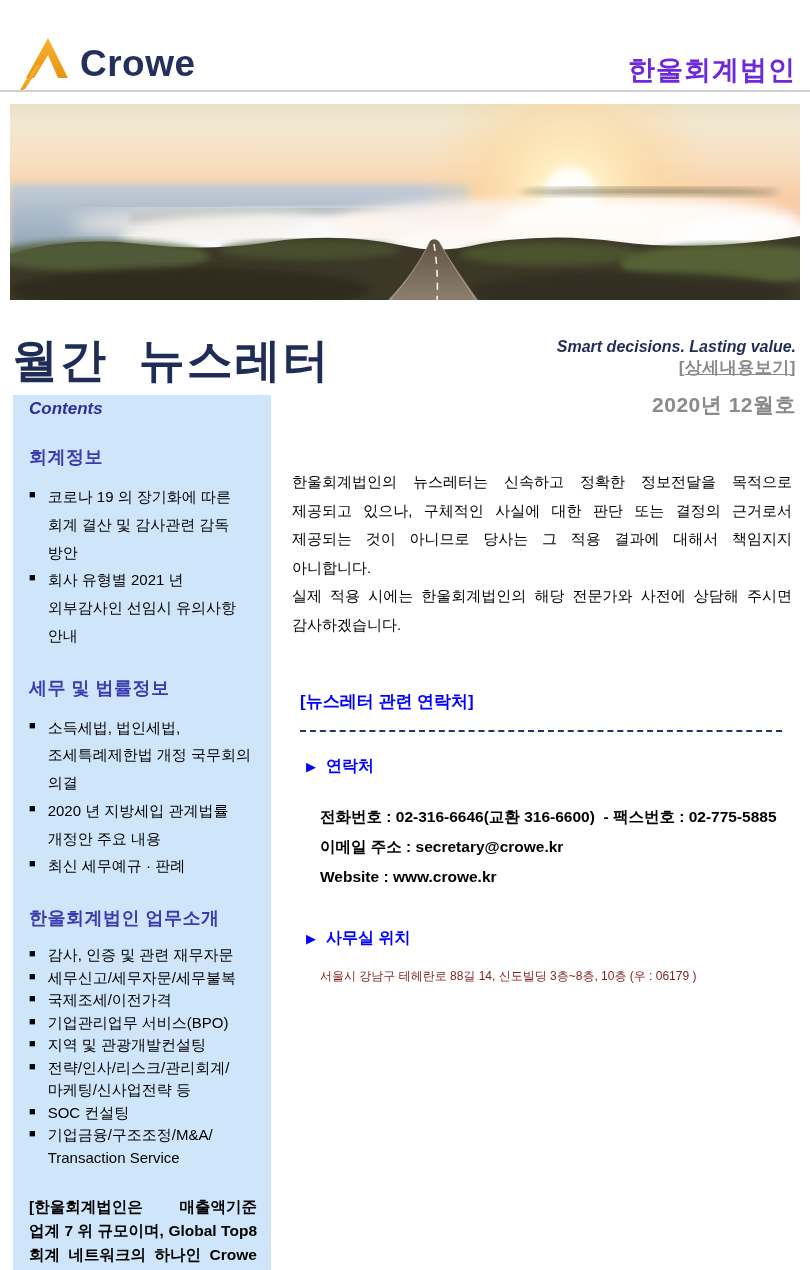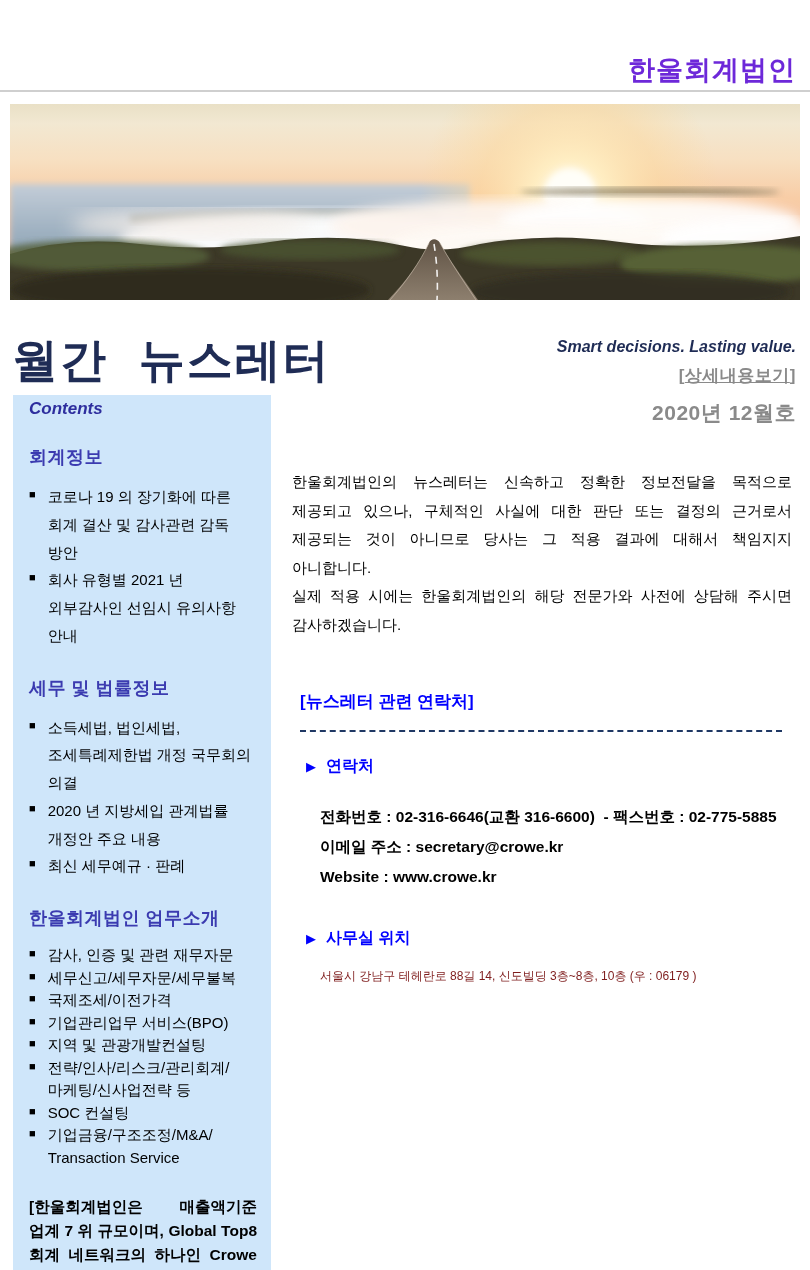--- a/index.html
+++ b/index.html
@@ -27,21 +27,21 @@
   .banner { position: absolute; left: 10px; top: 104px; width: 790px; height: 196px; overflow: hidden; }
   .banner svg { display: block; }
 
   
   .page-title {
     position: absolute; left: 12px; top: 330px;
     font-size: 46px; font-weight: 900; color: #1f2c55;
     letter-spacing: 2px; word-spacing: 16px;
   }
   .mast-right { position: absolute; right: 14px; top: 338px; text-align: right; }
-  .tagline { font-size: 16px; font-weight: 700; font-style: italic; color: #1f2c55; margin-bottom: 8px; }
+  .tagline { font-size: 16px; font-weight: 700; font-style: italic; color: #1f2c55; margin-bottom: 0; }
   .detail-link { font-size: 17px; font-weight: 800; color: #8a8a8a; letter-spacing: 0.5px; }
   .detail-link .inner { text-decoration: underline; }
   .issue { font-size: 21px; font-weight: 800; color: #8a8a8a; margin-top: 12px; letter-spacing: 0.5px; }
 
   
   .sidebar {
     position: absolute; left: 13px; top: 395px; width: 258px; height: 875px;
     background: #cfe6fa; padding: 4px 14px 0 16px;
   }
   .contents-title { font-size: 17px; font-weight: 800; font-style: italic; color: #2e2e9e; margin-bottom: 26px; }
@@ -83,20 +83,35 @@
   .address {
     position: absolute; left: 28px; top: 968px; width: 470px;
     font-size: 12px; font-weight: 400; color: #7f1d1d; word-break: keep-all; white-space: pre-wrap;
   }
 </style>
 </head>
 <body>
 
 <div class="page">
 
+  <div class="brand">
+    <svg class="brand-mark" viewBox="0 0 52 56">
+      <defs>
+        <linearGradient id="gOr" x1="0" y1="0" x2="0" y2="1">
+          <stop offset="0" stop-color="#f6b231"></stop>
+            <stop offset="1" stop-color="#e9930f"></stop>
+        </linearGradient>
+      </defs>
+      <path d="M30 2 L50 42 L40 42 L30 19 L16 42 L8 42 Z" fill="url(#gOr)"></path>
+      <path d="M22 30 L10 48 L7 48 L18 29 Z" fill="url(#gOr)"></path>
+      <path d="M18 36 L7 53 L4 53 L14 35 Z" fill="url(#gOr)"></path>
+      <path d="M13 43 L4 56 L1 56 L9 42 Z" fill="url(#gOr)"></path>
+    </svg>
+    <span class="brand-text">Crowe</span>
+  </div>
   <div class="firm-name">한울회계법인</div>
   <div class="header-rule"></div>
 
   <div class="banner">
     <svg width="790" height="196" viewBox="0 0 790 196">
       <defs>
         <linearGradient id="sky" x1="0" y1="0" x2="0" y2="1">
           <stop offset="0" stop-color="#e9e0c6"></stop>
           <stop offset="0.10" stop-color="#f2e8d2"></stop>
           <stop offset="0.28" stop-color="#f7e0c2"></stop>

